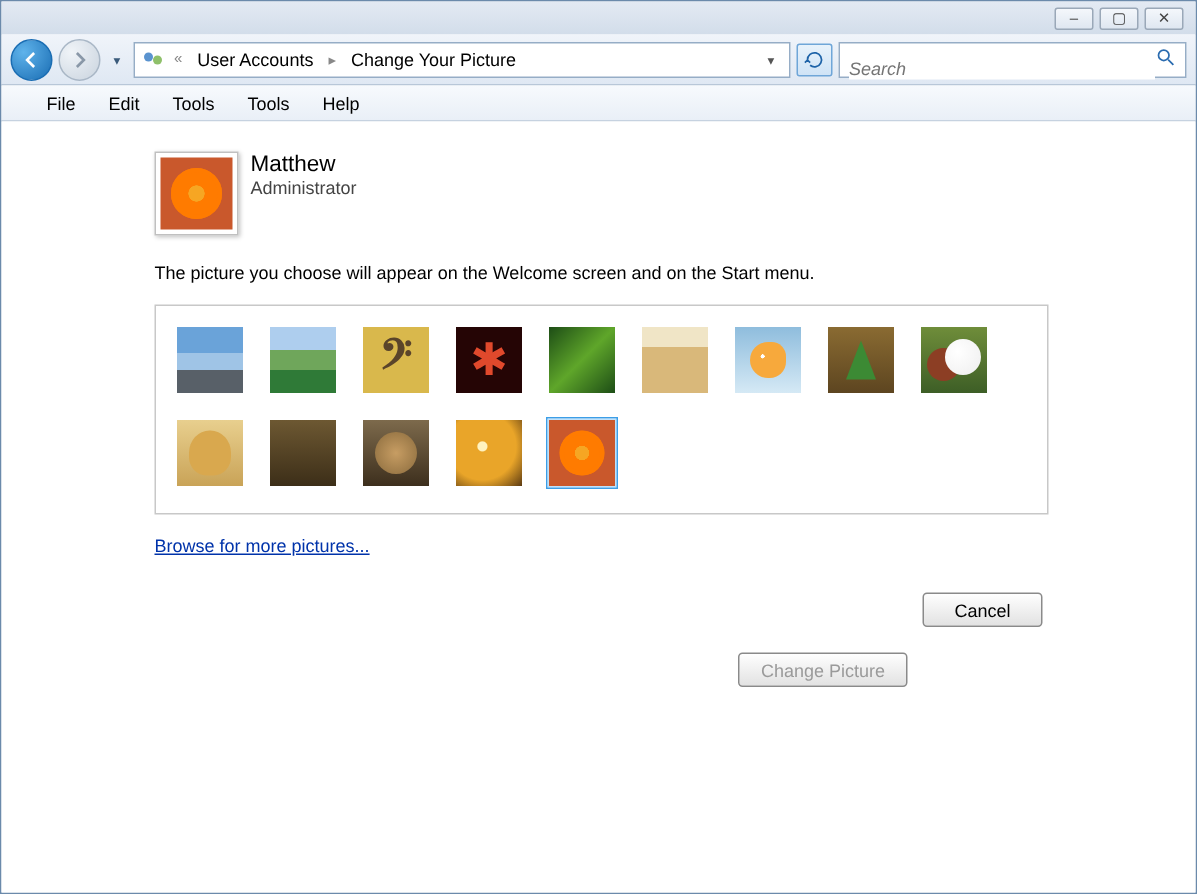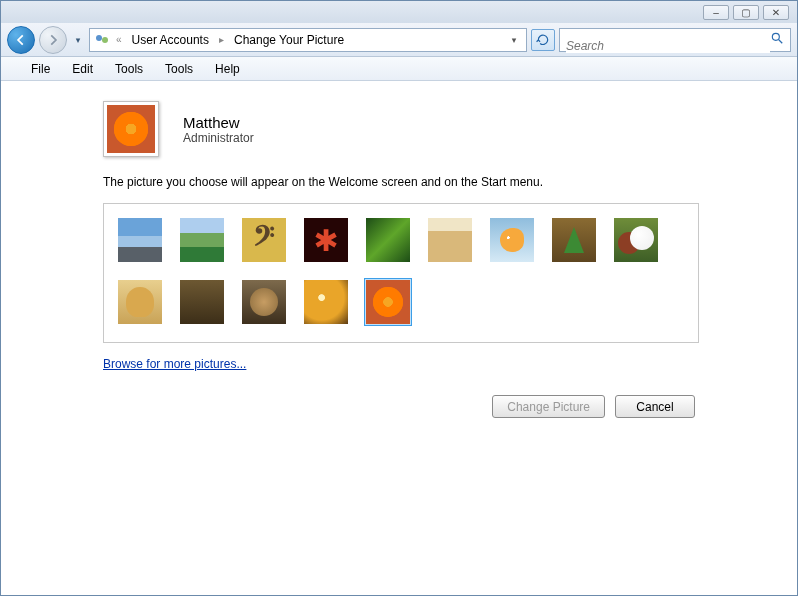--- a/index.html
+++ b/index.html
@@ -112,21 +112,21 @@
     padding: 20px 0 0 0;
     overflow:auto;
   }
   .inner { margin: 0 auto; width: 600px; padding-left:4px; }
   .page-title {
     color:#003399;
     font-size:17px;
     font-weight:400;
     margin-bottom:18px;
   }
-  .user-row { display:flex; align-items:center; gap:24px; margin-bottom:18px; }
+  .user-row { display:flex; gap:8px; margin-bottom:18px; }
   .user-pic {
     width:56px;height:56px;
     border:1px solid #c0c0c0;
     padding:3px;
     background:#fff;
     box-shadow:1px 1px 3px rgba(0,0,0,0.25);
   }
   .user-name { font-size:15px; }
   .user-role { font-size:12px; color:#444; }
   .desc { font-size:12px; margin-bottom:14px; }
@@ -163,21 +163,21 @@
   .btn {
     min-width:80px;
     height:23px;
     border:1px solid #8a8a8a;
     background:linear-gradient(#fefefe,#e2e2e2);
     border-radius:3px;
     font-size:12px;
     padding:0 14px;
     font-family:inherit;
   }
-  .btn:disabled { color:#9a9a9a; }
+  .btn:disabled { color:#9a9a9a;margin-top:40px; }
   
   .av { width:100%; height:100%; position:relative; overflow:hidden; }
   .flower {
     background:#c9582c;
     display:flex;align-items:center;justify-content:center;
   }
   .flower::after{
     content:"";width:70%;height:70%;border-radius:50%;
     background:radial-gradient(circle at 50% 50%,#f6a623 0 22%, #ff7b00 23% 100%);
     box-shadow: inset 0 0 0 3px #ff7b00;

